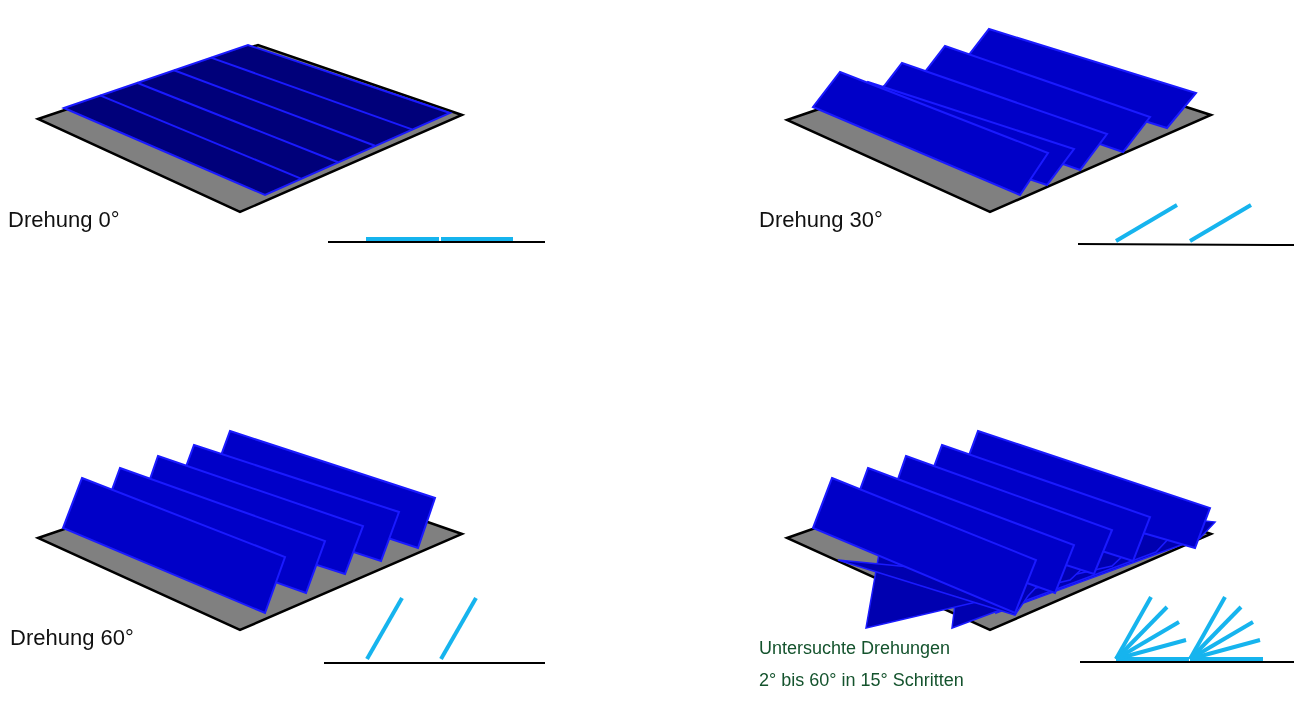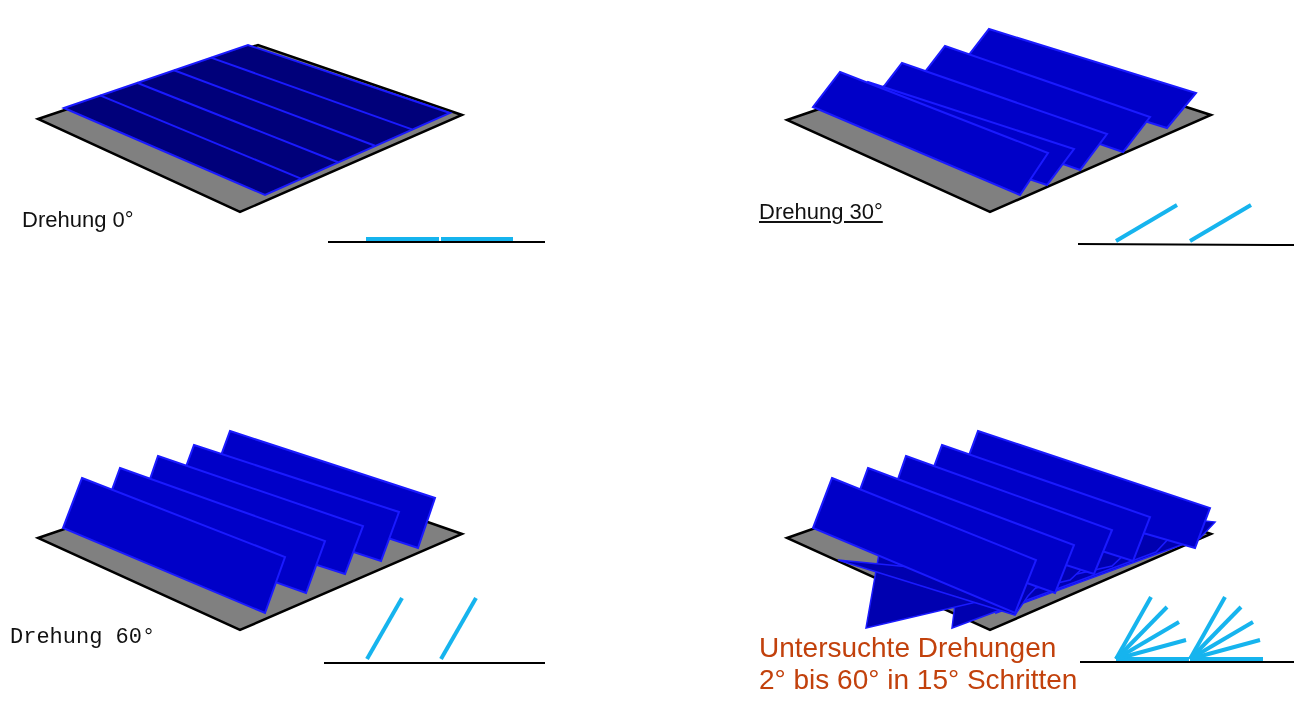--- a/index.html
+++ b/index.html
@@ -1,20 +1,20 @@
 <!DOCTYPE html>
 <html><head>
 <meta charset="utf-8">
 <style>
   html, body { margin: 0; padding: 0; background: #ffffff; }
   body { width: 1300px; height: 713px; position: relative; overflow: hidden;
          font-family: "Liberation Sans", sans-serif; }
   svg.scene { position: absolute; left: 0; top: 0; }
   .label { position: absolute; font-size: 22px; color: #111; white-space: nowrap; line-height: 1; }
-  .label2 { position: absolute; font-size: 28px; color: #c2410c; white-space: nowrap; line-height: 32px; }
+  .label2 { position: absolute; font-size: 18px; color: #14532d; white-space: nowrap; line-height: 32px; }
 </style>
 </head>
 <body>
 
 <svg class="scene" width="1300" height="713" viewBox="0 0 1300 713" xmlns="http://www.w3.org/2000/svg">
 
   <g>
     <polygon points="38,119 258,45 462,115 240,212" fill="#808080" stroke="#000" stroke-width="2.5"></polygon>
     <polygon points="64,108 248,45 450,113 265,195" fill="#00007a" stroke="#1a1aff" stroke-width="2"></polygon>
     <g stroke="#1a1aff" stroke-width="2">
@@ -92,17 +92,17 @@
     <line x1="1116" y1="659" x2="1167" y2="607"></line>
     <line x1="1116" y1="659" x2="1151" y2="597"></line>
     <line x1="1190" y1="659" x2="1263" y2="659"></line>
     <line x1="1190" y1="659" x2="1260" y2="640"></line>
     <line x1="1190" y1="659" x2="1253" y2="622"></line>
     <line x1="1190" y1="659" x2="1241" y2="607"></line>
     <line x1="1190" y1="659" x2="1225" y2="597"></line>
   </g>
 </svg>
 
-<div class="label" style="left:22px; top:209px;">Drehung 0°</div>
-<div class="label" style="left:759px; top:201px;text-decoration:underline;">Drehung 30°</div>
-<div class="label" style="left:10px; top:627px;font-family:Liberation Mono, monospace;">Drehung 60°</div>
+<div class="label" style="left:8px; top:209px;">Drehung 0°</div>
+<div class="label" style="left:759px; top:209px;">Drehung 30°</div>
+<div class="label" style="left:10px; top:627px;">Drehung 60°</div>
 <div class="label2" style="left:759px; top:632px;">Untersuchte Drehungen</div>
 <div class="label2" style="left:759px; top:664px;">2° bis 60° in 15° Schritten</div>
 
 </body></html>

